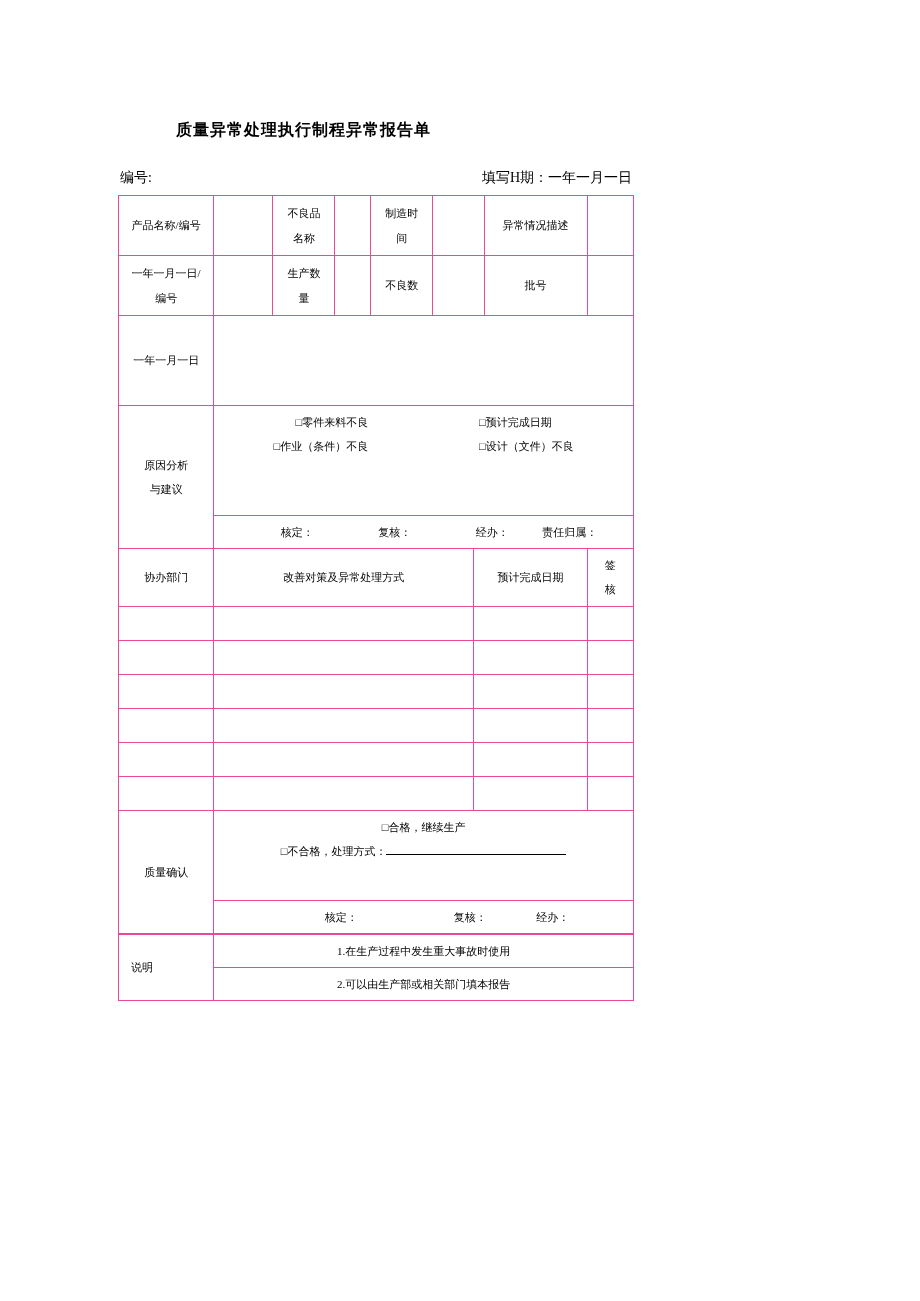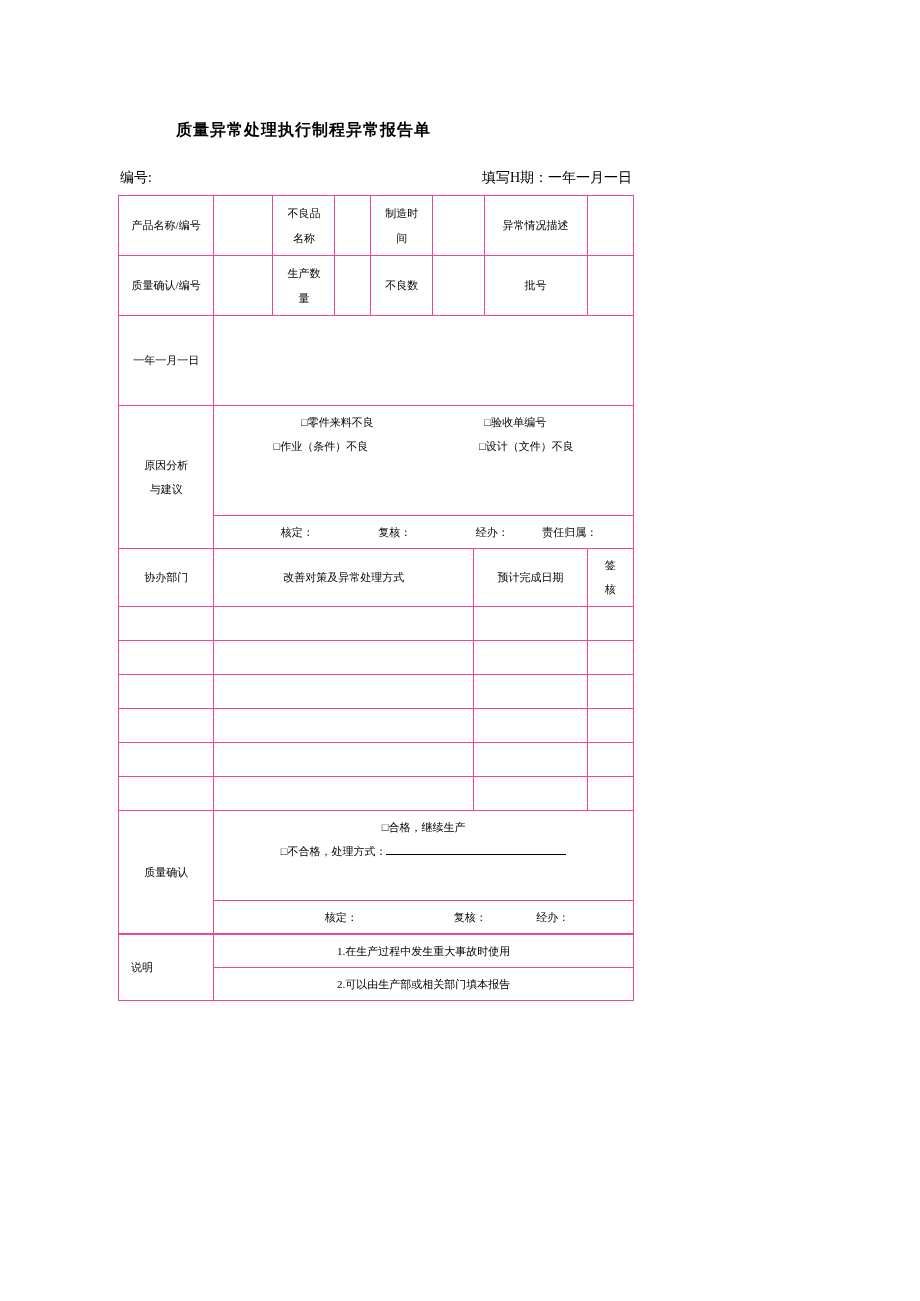--- a/index.html
+++ b/index.html
@@ -86,21 +86,21 @@
       <td></td>
       <td>不良品名称</td>
       <td></td>
       <td>制造时间</td>
       <td colspan="2"></td>
       <td colspan="2">异常情况描述</td>
       <td></td>
     </tr>
 
     <tr>
-      <td class="med">质量确认/编号</td>
+      <td class="med">一年一月一日/编号</td>
       <td></td>
       <td>生产数量</td>
       <td></td>
       <td>不良数</td>
       <td colspan="2"></td>
       <td colspan="2">批号</td>
       <td></td>
     </tr>
 
     <tr>
@@ -108,21 +108,21 @@
       <td colspan="9"></td>
     </tr>
 
     <tr>
       <td rowspan="2">
         <span>原因分析</span><br>
         <span>与建议</span>
       </td>
       <td colspan="9" class="cause-box" style="height:110px; vertical-align:top;">
         <span class="cb">□零件来料不良</span>
-        <span class="cb2">□验收单编号</span><br>
+        <span class="cb2">□预计完成日期</span><br>
         <span class="cb">□作业（条件）不良</span>
         <span class="cb2">□设计（文件）不良</span>
       </td>
     </tr>
     <tr>
       <td colspan="9" class="sig-row" style="height:30px;">
         <span class="sig-span" style="width:24%;">核定：</span>
         <span class="sig-span" style="width:24%;">复核：</span>
         <span class="sig-span" style="width:24%;">经办：</span>
         <span class="sig-span">责任归属：</span>

